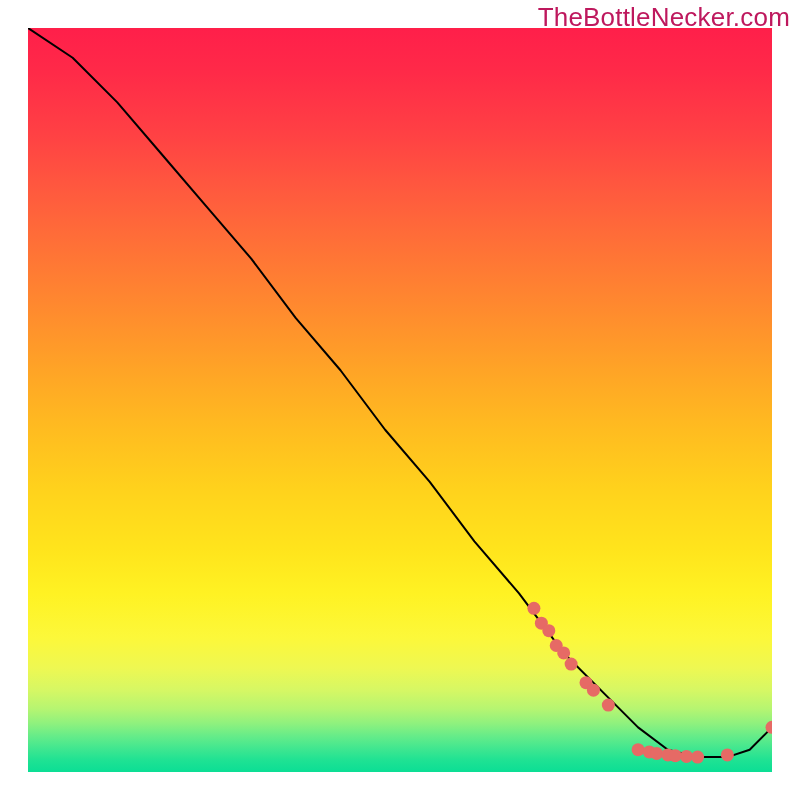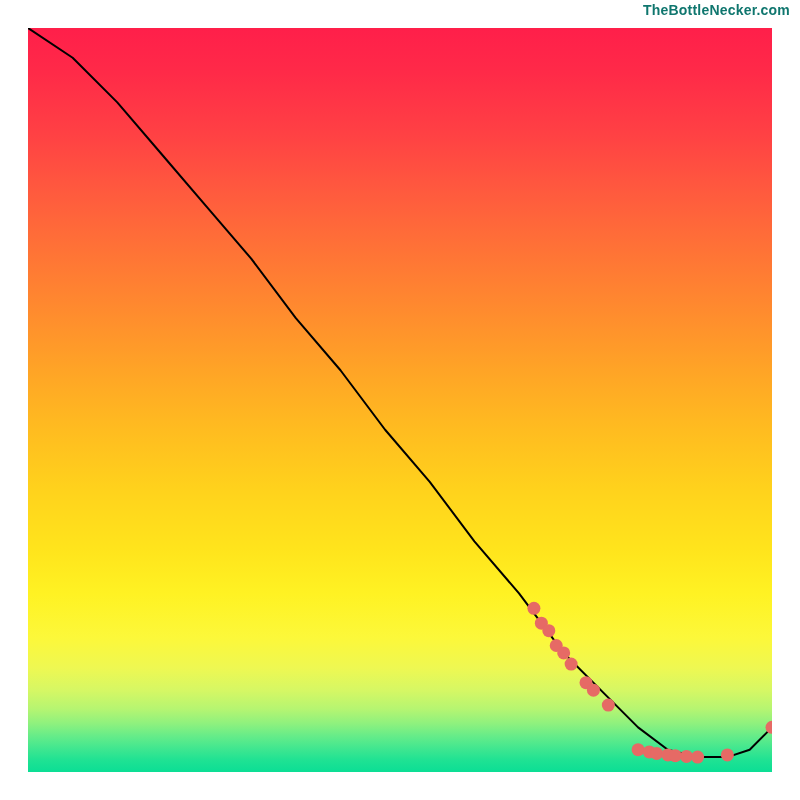--- a/index.html
+++ b/index.html
@@ -13,23 +13,23 @@
   }
   .stage {
     position: relative;
     width: 800px;
     height: 800px;
   }
   .attribution {
     position: absolute;
     top: 2px;
     right: 10px;
-    font-size: 14px;
-    font-weight: 700;
-    color: #0f766e;
+    font-size: 26px;
+    font-weight: 400;
+    color: #be185d;
     letter-spacing: 0.2px;
   }
   .plot-area {
     position: absolute;
     left: 28px;
     top: 28px;
     width: 744px;
     height: 744px;
   }
   .gradient-bg {

